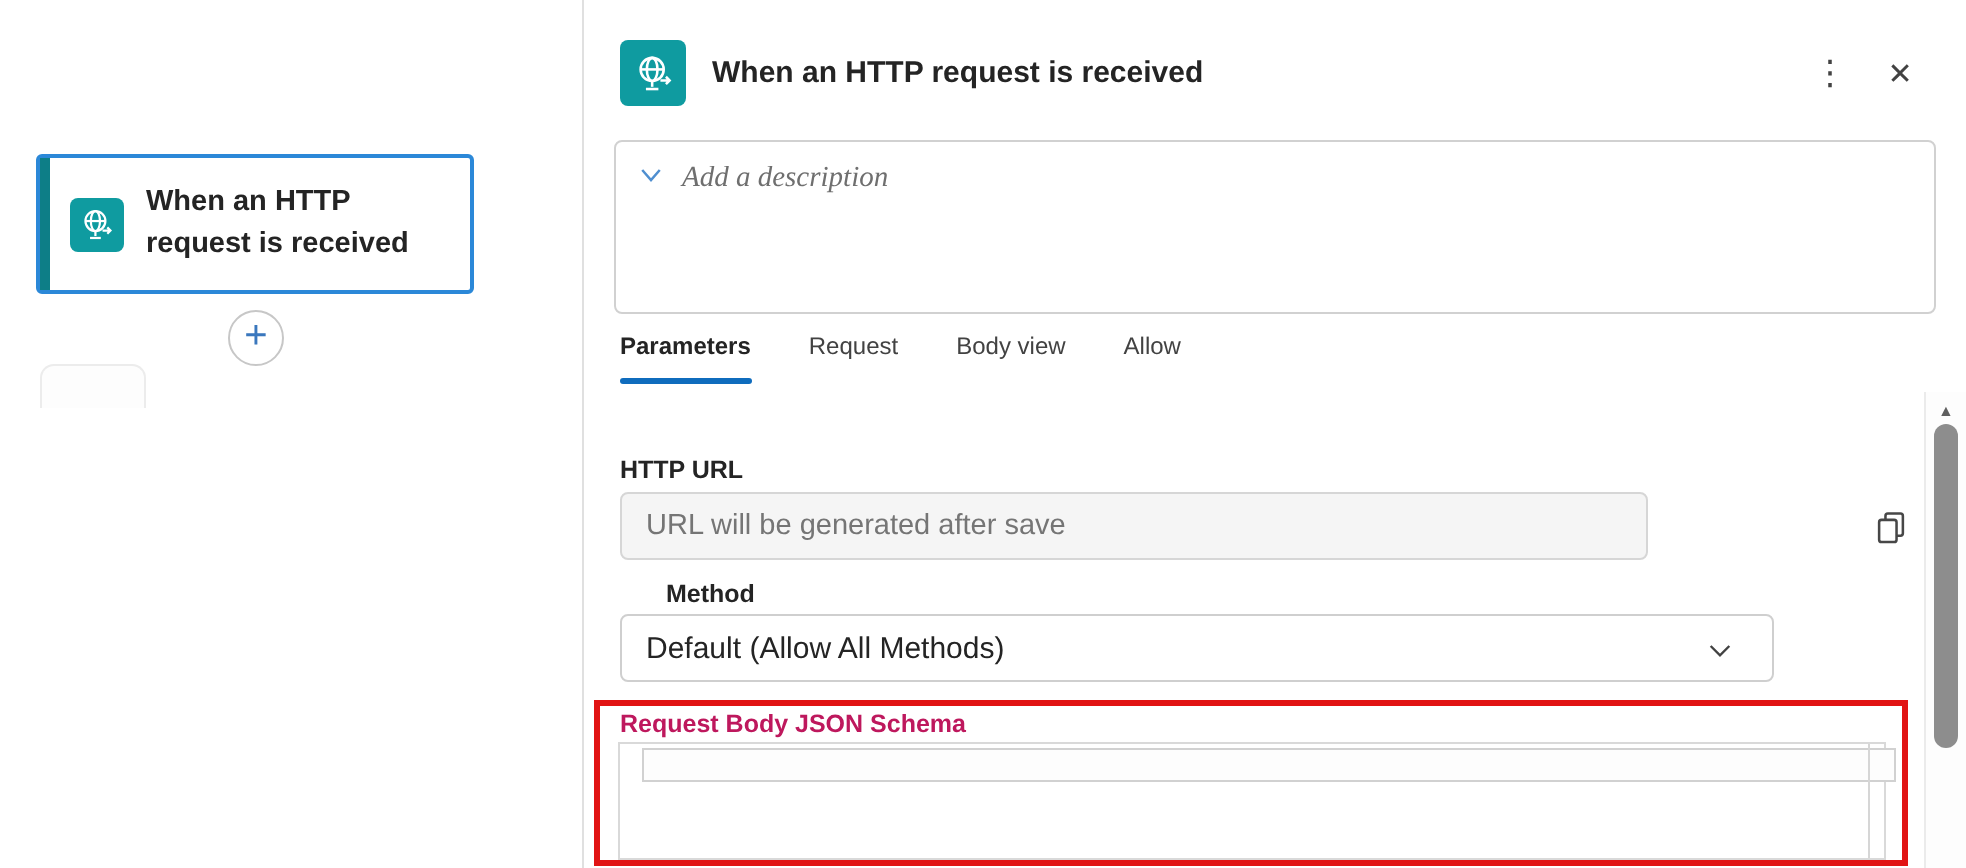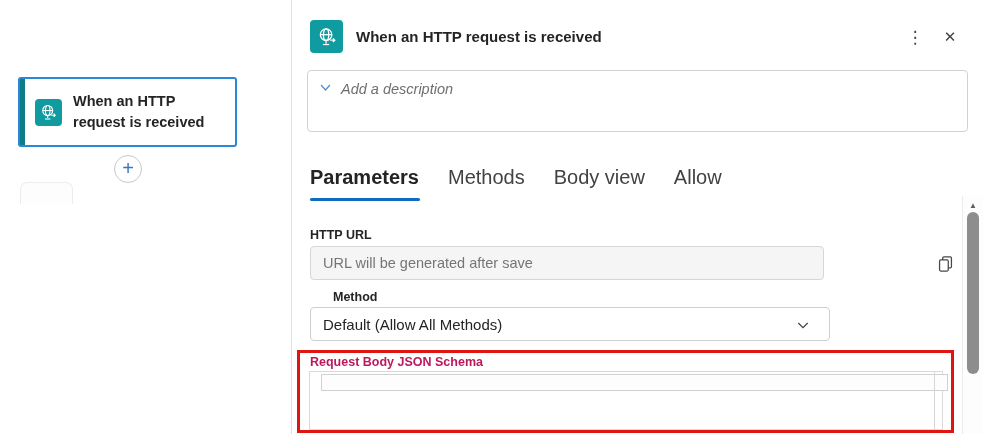--- a/index.html
+++ b/index.html
@@ -33,43 +33,43 @@
   #panel-header-icon { position:absolute; left:18px; top:20px; width:33px; height:33px;
     border-radius:4px; background:#0f9ba0; display:flex; align-items:center; justify-content:center; }
   #panel-title { position:absolute; left:64px; top:28px; font-size:15px; font-weight:700; color:#242424; }
   #more-btn { position:absolute; left:610px; top:24px; width:26px; height:26px;
     display:flex; align-items:center; justify-content:center; cursor:pointer;
     font-size:17px; color:#424242; letter-spacing:0; }
   #close-btn { position:absolute; left:645px; top:24px; width:26px; height:26px;
     display:flex; align-items:center; justify-content:center; cursor:pointer;
     font-size:15px; color:#424242; }
 
-  #desc-box { position:absolute; left:15px; top:70px; width:661px; height:62px;
-    border:1px solid #d1d1d1; border-radius:4px; background:#fff; }
+  #desc-box { position:absolute; left:15px; top:70px; width:661px; height:87px;
+    border:1px solid #d1d1d1; border-radius:4px; background:#fff;font-family:Liberation Serif, serif; }
   #desc-chevron { position:absolute; left:10px; top:9px; }
   #desc-placeholder { position:absolute; left:33px; top:10px; font-style:italic;
     font-size:14.5px; color:#6f6f6f; }
 
   #tabs { position:absolute; left:18px; top:166px; display:flex; gap:29px; }
-  .tab { font-size:20px; color:#424242; padding-bottom:12px; position:relative; cursor:pointer; }
+  .tab { font-size:12px; color:#424242; padding-bottom:12px; position:relative; cursor:pointer; }
   .tab.active { font-weight:700; color:#242424; }
   .tab.active::after { content:""; position:absolute; left:0; right:-1px; bottom:0;
     height:3px; border-radius:2px; background:#0f6cbd; }
 
   .field-label { position:absolute; font-size:12.5px; font-weight:700; color:#242424; }
   #http-url-label { left:18px; top:228px; }
   #method-label   { left:18px; top:290px;padding-left:23px; }
 
   #url-input { position:absolute; left:18px; top:246px; width:514px; height:34px;
     background:#f5f5f5; border:1px solid #d6d6d6; border-radius:4px;
     font-family:inherit; font-size:14.5px; color:#6e6e6e; padding:0 12px; outline:none; }
   #copy-btn { position:absolute; left:641px; top:251px; width:24px; height:24px;
     display:flex; align-items:center; justify-content:center; cursor:pointer; background:none; border:none; }
 
-  #method-select { position:absolute; left:18px; top:307px; width:520px; height:34px;
+  #method-select { position:absolute; left:18px; top:307px; width:577px; height:34px;
     background:#fff; border:1px solid #cfcfcf; border-radius:4px; cursor:pointer;
     display:flex; align-items:center; padding:0 12px; font-size:15px; color:#242424; }
   #method-chevron { position:absolute; right:18px; top:9px; }
 
   #schema-label { position:absolute; left:18px; top:355px; font-size:12.5px; font-weight:700; color:#be185d; }
   #schema-editor { position:absolute; left:17px; top:371px; width:634px; height:59px;
     background:#fff; border:1px solid #d9d9d9; }
   #schema-current-line { position:absolute; left:11px; top:2px; width:627px; height:17px;
     border:1px solid #d1d1d1; background:#fdfdfd; }
   #schema-vline { position:absolute; left:624px; top:0; width:1px; height:100%; background:#d6d6d6; }
@@ -141,21 +141,21 @@
     <span id="desc-chevron">
       <svg width="15" height="15" viewBox="0 0 24 24" fill="none" stroke="#4f8fd0" stroke-width="2">
         <polyline points="5,8 12,16 19,8"></polyline>
       </svg>
     </span>
     <span id="desc-placeholder">Add a description</span>
   </div>
 
   <div id="tabs">
     <div class="tab active">Parameters</div>
-    <div class="tab">Methods</div>
+    <div class="tab">Request</div>
     <div class="tab">Body view</div>
     <div class="tab">Allow</div>
   </div>
 
   <div id="http-url-label" class="field-label">HTTP URL</div>
   <input id="url-input" type="text" disabled="" placeholder="URL will be generated after save" style="">
   <button id="copy-btn">
     <span>
       <svg width="19" height="19" viewBox="0 0 24 24" fill="none" stroke="#474747" stroke-width="1.6">
         <rect x="8.5" y="3.5" width="11" height="14" rx="1.5"></rect>

